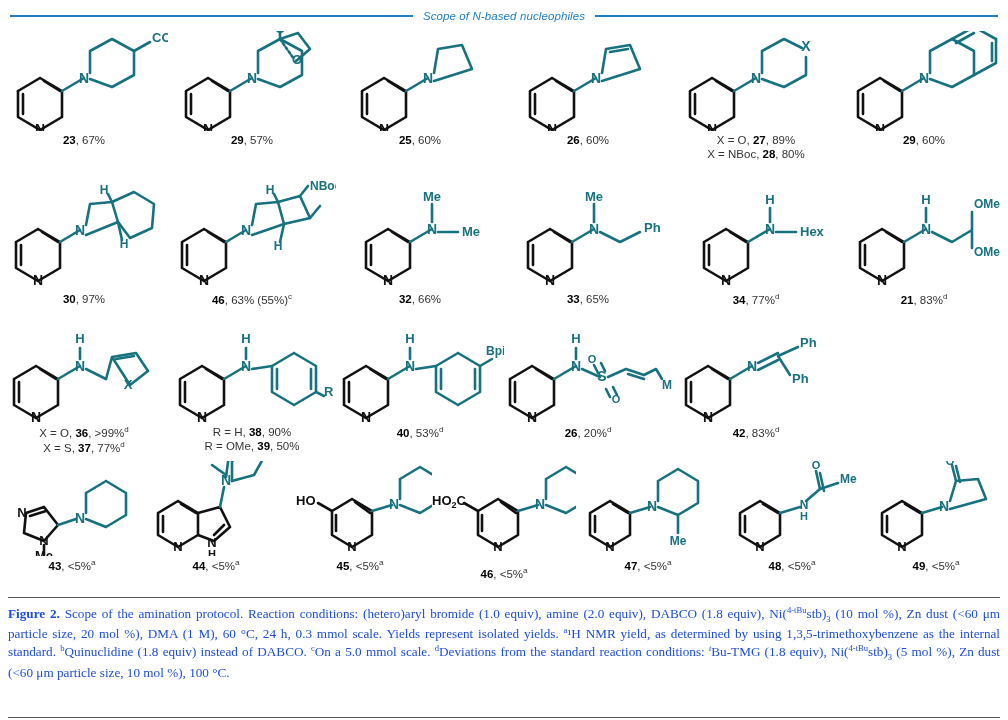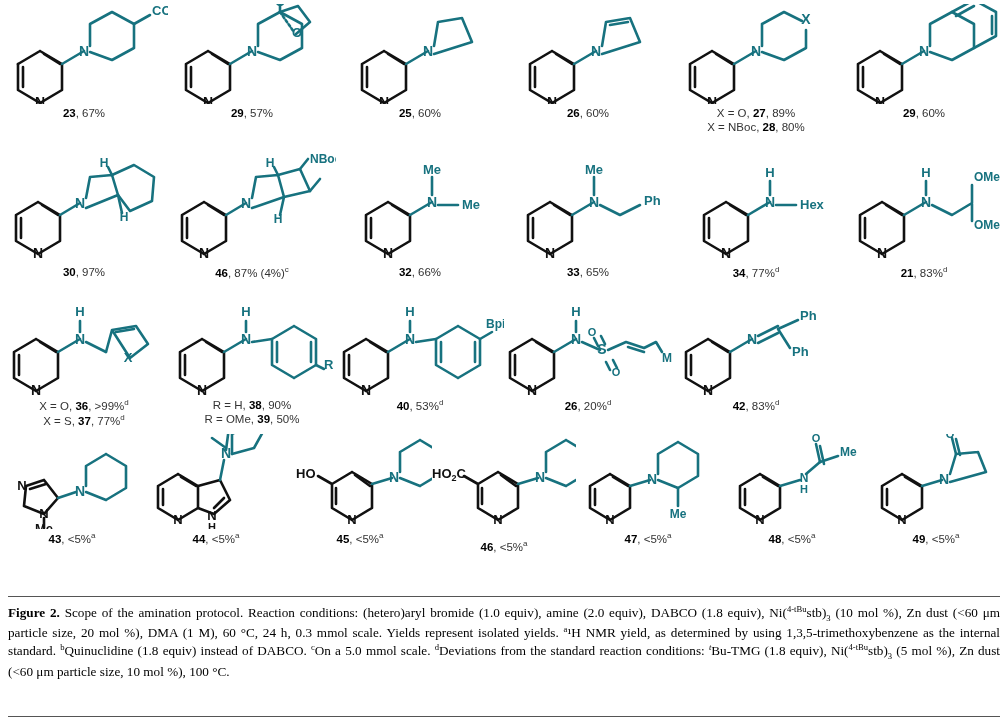--- a/index.html
+++ b/index.html
@@ -41,41 +41,46 @@
   }
   .cap b{font-weight:bold;color:#000;}
   .cap sup{font-size:8px;vertical-align:super;}
 
   
   .caption{
     position:absolute;left:8px;right:8px;top:600px;
     font-family:"Liberation Serif", serif;
     font-size:13.2px;line-height:1.32;
     text-align:justify;
-    color:#000000;
+    color:#1d4ed8;
   }
   .caption b{font-weight:bold;}
   .caption sup{font-size:8.6px;vertical-align:super;}
   .caption sub{font-size:8.6px;vertical-align:sub;}
   .caption i{font-style:italic;}
   .rule-top{position:absolute;left:8px;right:8px;top:592px;border-top:1px solid #555;}
   .rule-bot{position:absolute;left:8px;right:8px;top:712px;border-top:1px solid #555;}
 
   
   svg text{font-family:"Liberation Sans", sans-serif;font-weight:bold;}
   .bk{stroke:#111;fill:none;stroke-width:2.6;stroke-linecap:round;}
   .tl{stroke:#17727f;fill:none;stroke-width:2.6;stroke-linecap:round;}
   .bkt{fill:#111;}
   .tlt{fill:#17727f;}
 </style>
 </head>
 <body>
 
 <div class="page">
 
+  <div class="section-head" style="margin-top:5px;">
+    <div class="rule"></div>
+    <div class="lbl blue">Scope of N-based nucleophiles</div>
+    <div class="rule"></div>
+  </div>
 
   <div class="row" style="margin-top:4px;">
 
     <div class="cell" style="width:168px;">
       <svg class="struct" width="168" height="100" viewBox="0 0 168 100">
         <g>
           <path class="bk" d="M18 60 L18 86 M18 86 L40 99"></path>
           <path class="bk" d="M18 60 L40 47 M40 47 L62 60 M62 60 L62 86 M62 86 L40 99"></path>
           <path class="bk" d="M23 63 L23 83 M44 50 L60 60"></path>
           <text class="bkt" x="40" y="99" font-size="14" text-anchor="middle" dy="4">N</text>
@@ -183,21 +188,21 @@
         <text class="tlt" x="78" y="50" font-size="14" text-anchor="middle" dy="5">N</text>
         <path class="tl" d="M84 45 L88 24 M88 24 L110 22 M110 22 L116 44 M116 44 L84 55"></path>
         <path class="tl" d="M110 22 L132 16 M132 16 L142 38 M142 38 L116 44"></path>
         <text class="tlt" x="102" y="14" font-size="12" text-anchor="middle">H</text>
         <text class="tlt" x="110" y="70" font-size="12" text-anchor="middle">H</text>
         <path class="tl" d="M110 22 L106 14" stroke-width="3.4"></path>
         <path class="tl" d="M116 44 L112 62" stroke-width="3.4"></path>
         <path class="tl" d="M142 38 L152 26 M132 16 L140 6"></path>
         <text class="tlt" x="142" y="10" font-size="12" text-anchor="start">NBoc</text>
       </svg>
-      <div class="cap"><b>46</b>, <span>87% (4%)</span><sup>c</sup></div>
+      <div class="cap"><b>46</b>, <span>63% (55%)</span><sup>c</sup></div>
     </div>
 
     <div class="cell" style="width:168px;">
       <svg class="struct" width="168" height="110" viewBox="0 0 168 110">
         <path class="bk" d="M30 62 L30 88 M30 88 L52 101 M30 62 L52 49 M52 49 L74 62 M74 62 L74 88 M74 88 L52 101 M35 65 L35 85 M56 52 L72 62"></path>
         <text class="bkt" x="52" y="101" font-size="14" text-anchor="middle" dy="4">N</text>
         <path class="tl" d="M74 62 L96 49"></path>
         <text class="tlt" x="96" y="49" font-size="14" text-anchor="middle" dy="5">N</text>
         <path class="tl" d="M96 42 L96 24"></path>
         <text class="tlt" x="96" y="21" font-size="13" text-anchor="middle">Me</text>

